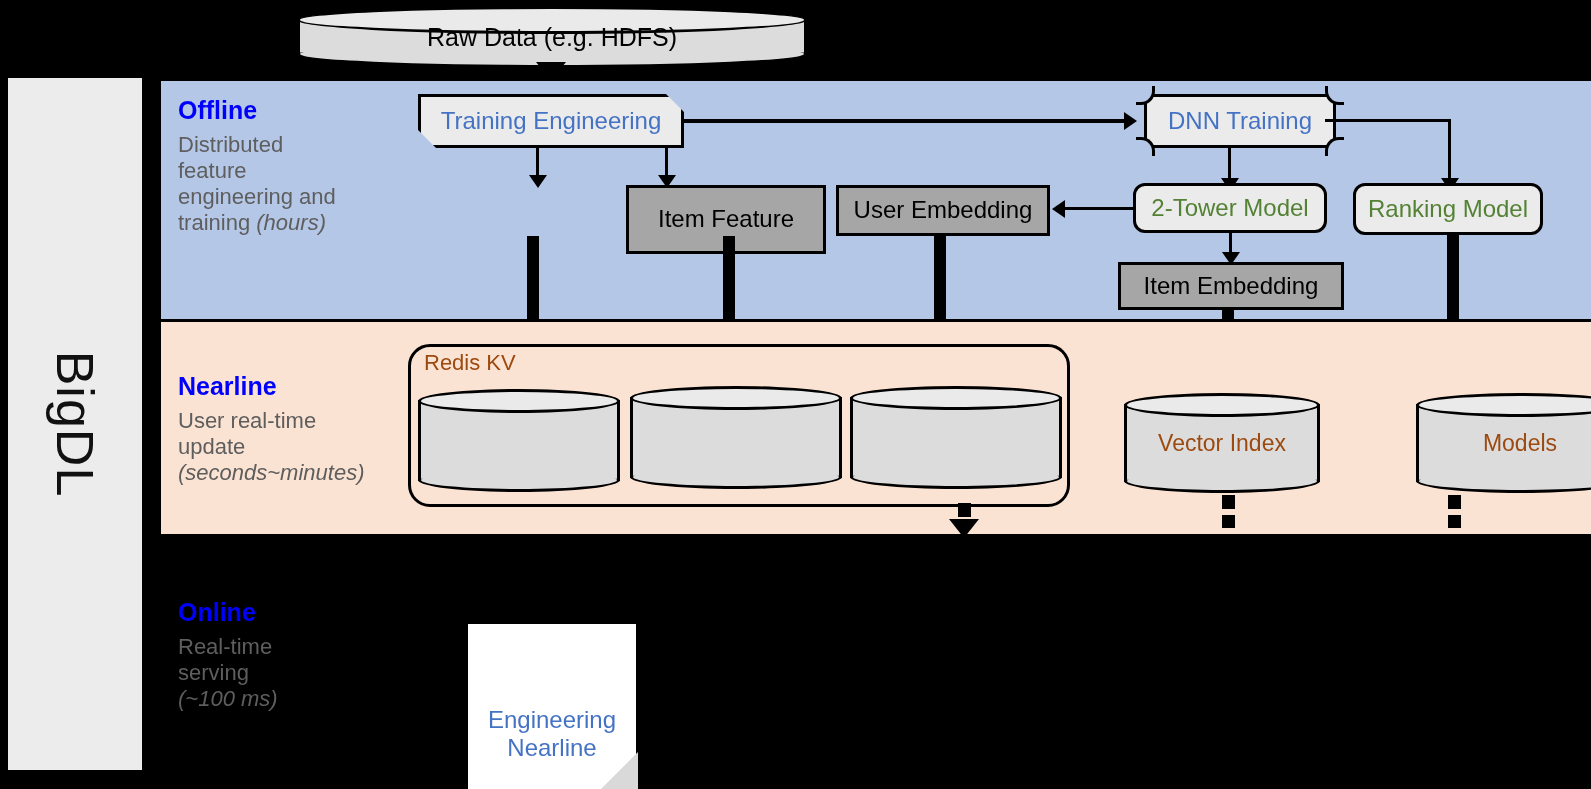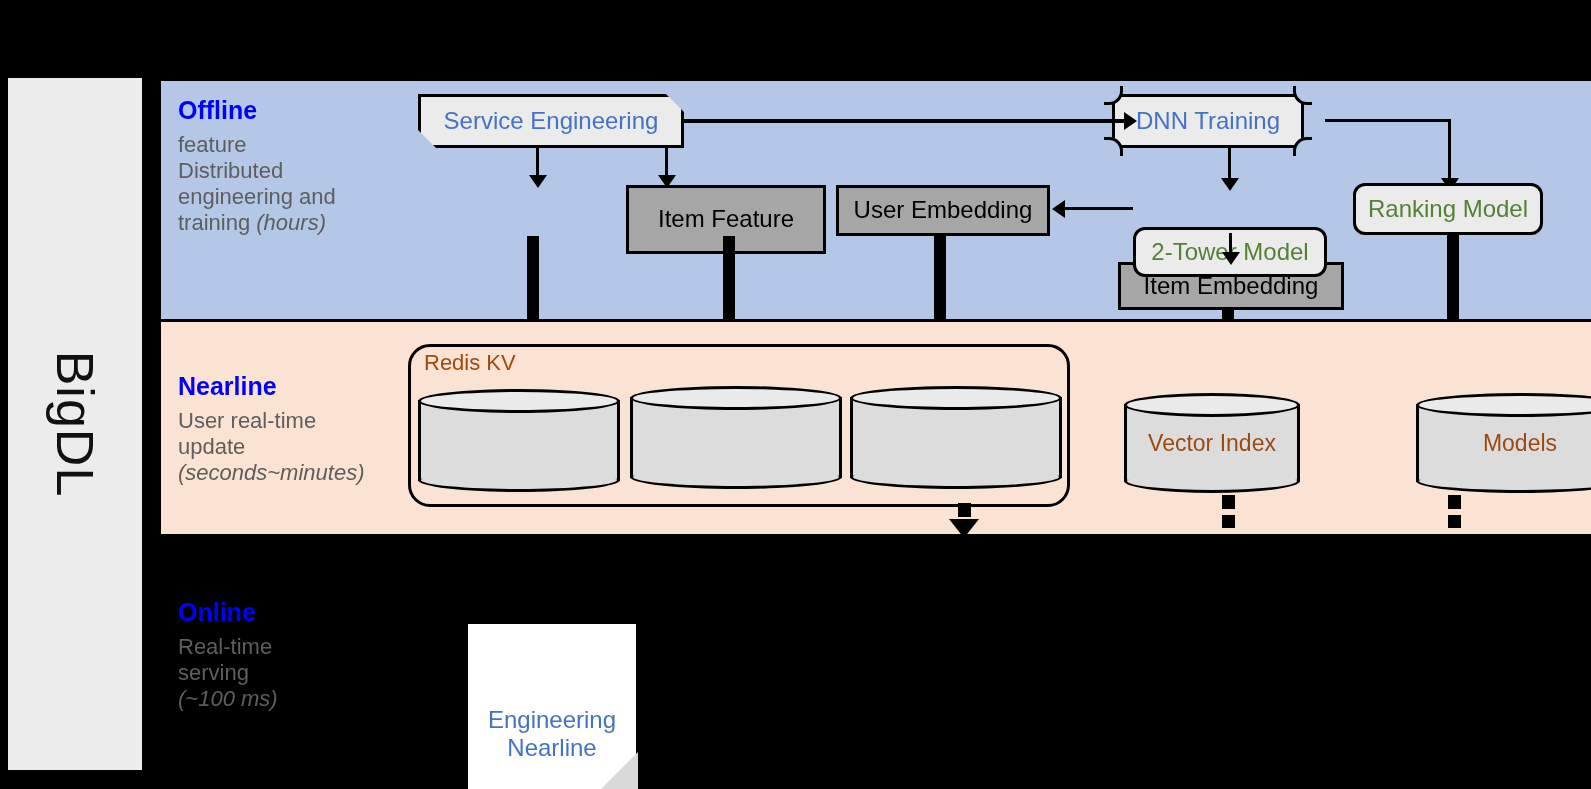--- a/index.html
+++ b/index.html
@@ -89,40 +89,46 @@
 </style>
 </head>
 <body>
 
 <div id="root">
 
   <div class="abs" id="bigdl-rail">
     <span class="vtext">BigDL</span>
   </div>
 
+  <div class="cyl" id="rawdata">
+    <div class="body"></div>
+    <div class="bot"></div>
+    <div class="top"></div>
+    <div class="lbl">Raw Data (e.g. HDFS)</div>
+  </div>
 
   <div class="vline abs" style="left:547px;top:68px;width:4px;height:16px;"></div>
   <div class="ahead-down-big" style="left:536px;top:62px;"></div>
 
   <div class="abs" id="offline-panel"></div>
   <div class="abs" style="left:178px;top:96px;width:215px;">
     <div class="stage-title">Offline</div>
     <div class="stage-desc">
+      <div>Distributed</div>
       <div>feature</div>
-      <div>Distributed</div>
       <div>engineering and</div>
       <div><span>training </span><i>(hours)</i></div>
     </div>
   </div>
 
   <div class="abs node cut-box" style="left:418px;top:94px;width:266px;height:54px;">
-    <span>Service Engineering</span>
-  </div>
-
-  <div class="abs node flag-box" style="left:1112px;top:94px;width:192px;height:54px;align-items:center;">
+    <span>Training Engineering</span>
+  </div>
+
+  <div class="abs node flag-box" style="left:1144px;top:94px;width:192px;height:54px;align-items:center;">
     <div class="flagbg"></div>
     <div class="notch" style="left:-8px;top:-8px;border-radius:0 0 14px 0;border-top:none;border-left:none;"></div>
     <div class="notch" style="right:-8px;top:-8px;border-radius:0 0 0 14px;border-top:none;border-right:none;"></div>
     <div class="notch" style="left:-8px;bottom:-8px;border-radius:0 14px 0 0;border-bottom:none;border-left:none;"></div>
     <div class="notch" style="right:-8px;bottom:-8px;border-radius:14px 0 0 0;border-bottom:none;border-right:none;"></div>
     <span class="flaglabel">DNN Training</span>
   </div>
 
   <div class="hline abs" style="left:684px;top:119px;width:443px;height:4px;"></div>
   <div class="ahead-right" style="left:1124px;top:112px;"></div>
@@ -143,21 +149,21 @@
   <div class="abs node gray-box" style="left:626px;top:185px;width:200px;height:69px;">
     <span>Item Feature</span>
   </div>
   <div class="abs node gray-box" style="left:836px;top:185px;width:214px;height:51px;">
     <span>User Embedding</span>
   </div>
   <div class="abs node gray-box" style="left:1118px;top:262px;width:226px;height:48px;">
     <span>Item Embedding</span>
   </div>
 
-  <div class="abs node rounded-box" style="left:1133px;top:183px;width:194px;height:50px;margin-top:44px;">
+  <div class="abs node rounded-box" style="left:1133px;top:183px;width:194px;height:50px;">
     <span>2-Tower Model</span>
   </div>
   <div class="abs node rounded-box" style="left:1353px;top:183px;width:190px;height:52px;">
     <span>Ranking Model</span>
   </div>
 
   <div class="hline abs" style="left:1063px;top:207px;width:70px;height:3px;"></div>
   <div class="ahead-left" style="left:1052px;top:200px;"></div>
 
   <div class="vline abs" style="left:1229px;top:233px;width:3px;height:22px;"></div>
@@ -203,21 +209,21 @@
     <div class="top"></div>
     <div class="lbl"></div>
   </div>
   <div class="cyl" style="left:850px;top:386px;width:212px;height:103px;">
     <div class="body"></div>
     <div class="bot"></div>
     <div class="top"></div>
     <div class="lbl"></div>
   </div>
 
-  <div class="cyl" style="left:1124px;top:393px;width:176px;height:100px;">
+  <div class="cyl" style="left:1124px;top:393px;width:196px;height:100px;">
     <div class="body"></div>
     <div class="bot"></div>
     <div class="top"></div>
     <div class="lbl">Vector Index</div>
   </div>
   <div class="cyl" style="left:1416px;top:393px;width:208px;height:100px;">
     <div class="body"></div>
     <div class="bot"></div>
     <div class="top"></div>
     <div class="lbl">Models</div>

